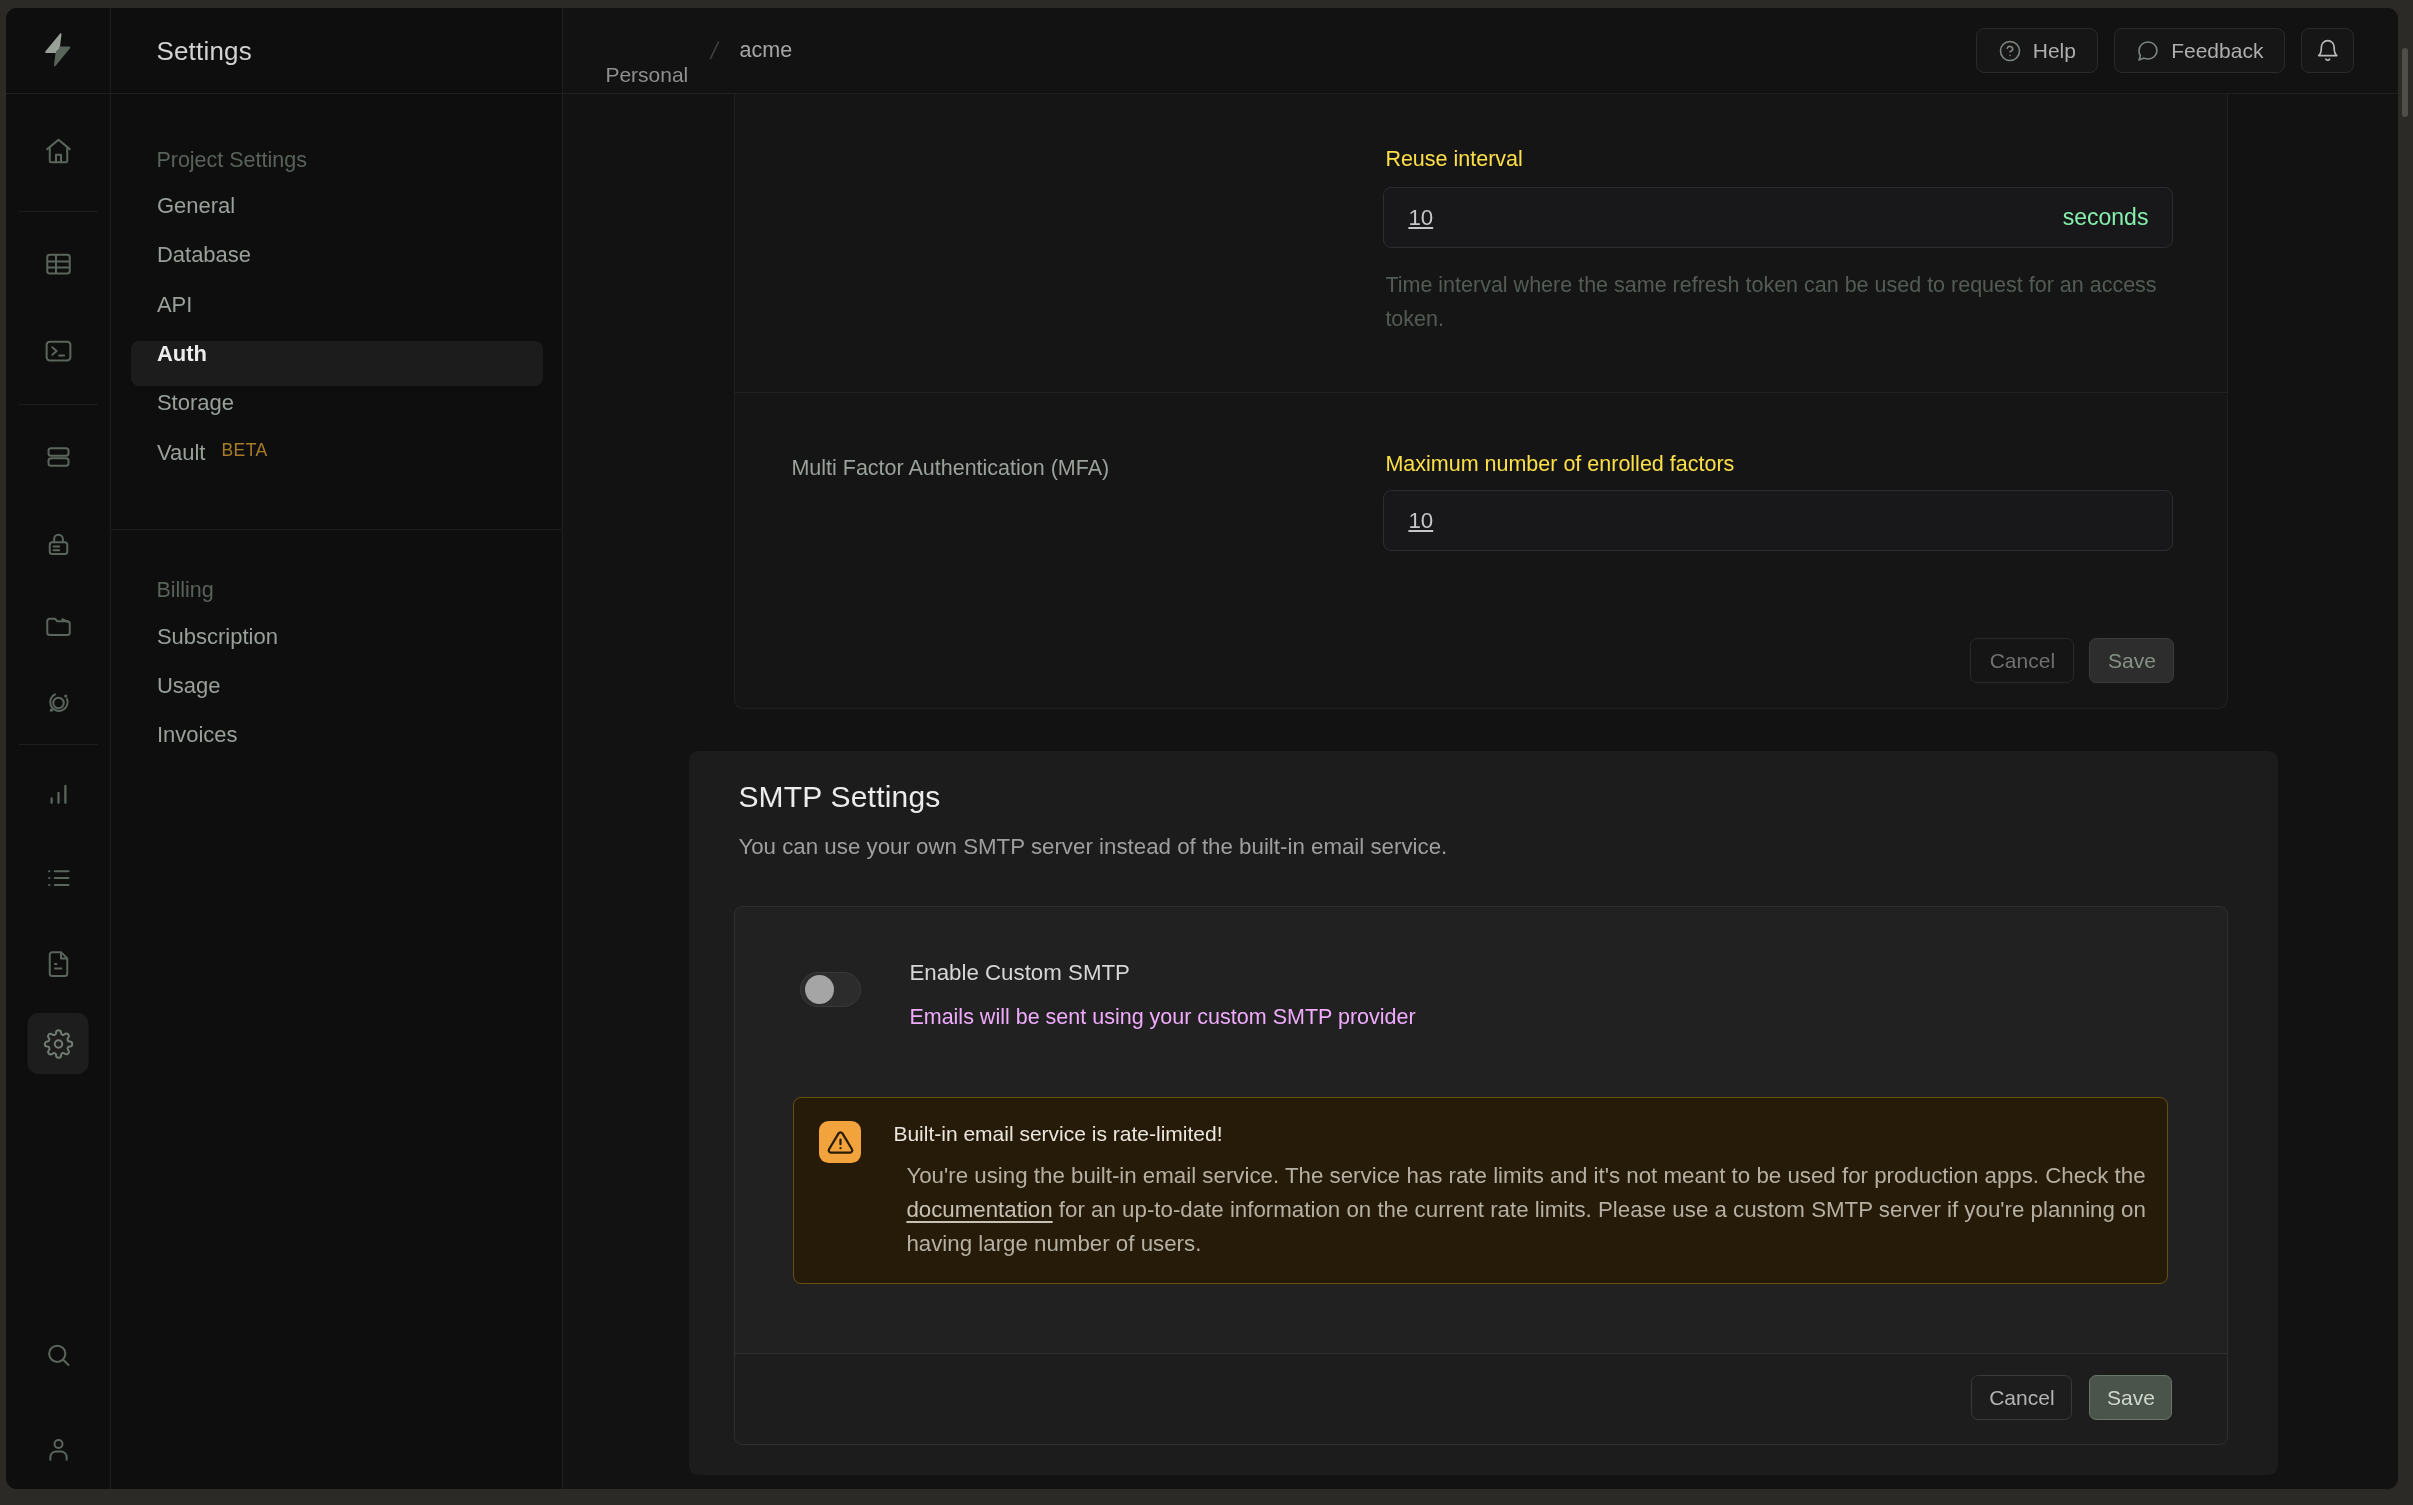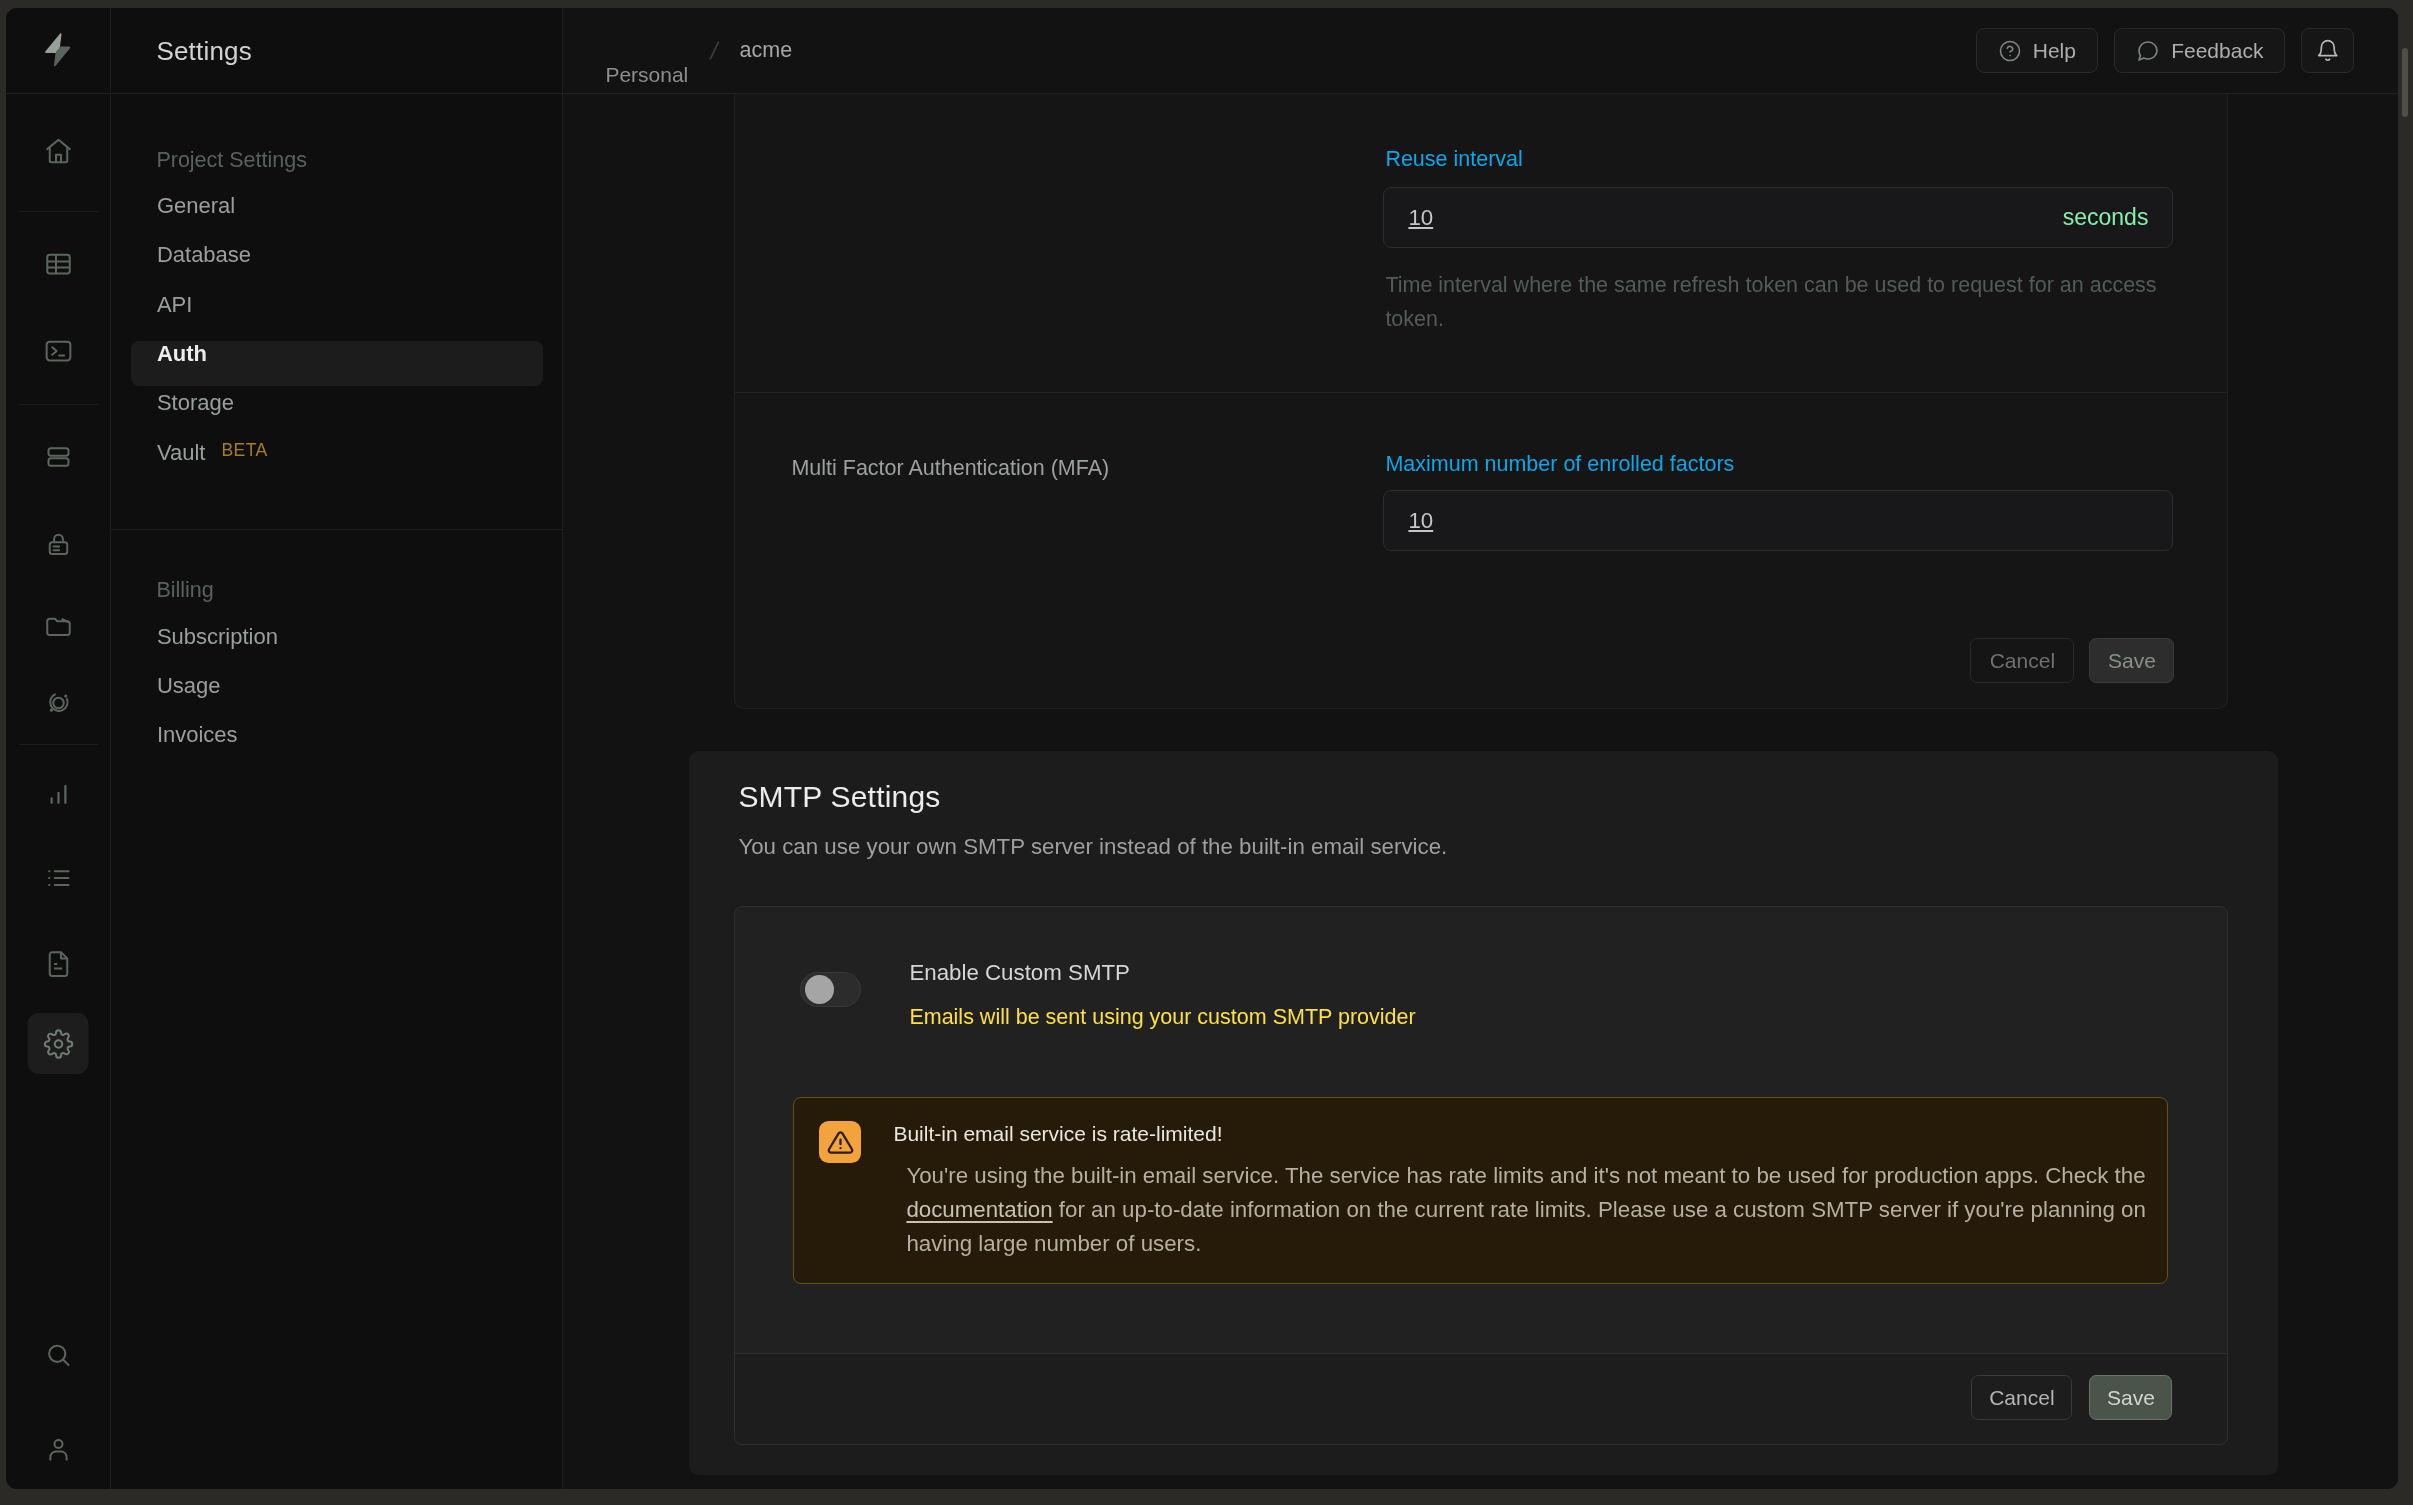--- a/index.html
+++ b/index.html
@@ -49,21 +49,21 @@
   .hbtn svg { width:24px; height:24px; color:#7e877f; }
   .hbtn.icon-only { width:53px; padding:0; justify-content:center; }
   .hbtn.icon-only svg { width:25.5px; height:25.5px; color:#b9b9b9; }
 
   
   .main-body { position:absolute; inset:86px 0 0 0; overflow:hidden; }
 
   .panel-auth { position:absolute; left:171px; top:0; width:1494px; height:615px;
                 background:#151516; border:0.8px solid #202021; border-top:none;
                 border-radius:0 0 9.6px 9.6px; }
-  .field-label { position:absolute; font-size:21.5px; color:#0ea5e9;text-align:right; }
+  .field-label { position:absolute; font-size:21.5px; color:#fde047;text-align:right; }
   .text-input { position:absolute; width:790px; height:61px; background:#18181a;
                 border:0.8px solid #2d2d2f; border-radius:8px; display:flex; align-items:center;
                 padding:0 24px; }
   .text-input input { background:transparent; border:none; outline:none; color:#c6c6c6;
                 font-size:22.3px; flex:1; font-family:inherit;text-decoration:underline; }
   .unit { font-size:23px; color:#86efac; }
   .helper { position:absolute; font-size:21.5px; color:#535c54; line-height:34px; width:806px; }
   .panel-div { position:absolute; left:0; width:100%; height:0.8px; background:#222223; }
   .row-label { position:absolute; font-size:21.5px; color:#9ba19b; }
 
@@ -79,21 +79,21 @@
                   background:#1c1c1d; border-radius:9.6px; }
   .smtp-title { position:absolute; left:49px; top:29px; font-size:30px; color:#ececec; letter-spacing:0.2px; }
   .smtp-desc { position:absolute; left:49px; top:83px; font-size:22.3px; color:#9f9f9f; }
   .smtp-card { position:absolute; left:45px; top:155px; width:1494px; height:539px;
                background:#212122; border:0.8px solid #2f2f30; border-radius:8px; }
   .toggle { position:absolute; left:65px; top:65px; width:61px; height:35px; border-radius:17.6px;
             background:#2c2c2d; border:0.8px solid #39393a; }
   .toggle-knob { position:absolute; left:3.2px; top:2.4px; width:29px; height:29px; border-radius:50%;
             background:#a5a5a5; }
   .toggle-label { position:absolute; left:174px; top:53px; font-size:22.3px; color:#d6d6d6; }
-  .toggle-sub { position:absolute; left:174px; top:98px; font-size:21.5px; color:#fde047; }
+  .toggle-sub { position:absolute; left:174px; top:98px; font-size:21.5px; color:#f0abfc; }
 
   .warning { position:absolute; left:58px; top:190px; width:1375px; height:187px;
              background:#251b08; border:0.8px solid #66500f; border-radius:8px; }
   .warn-icon { position:absolute; left:25px; top:23px; width:42px; height:42px; border-radius:9.6px;
                background:#f2a33c; display:flex; align-items:center; justify-content:center; }
   .warn-icon svg { width:27px; height:27px; color:#2a1d06; }
   .warn-title { position:absolute; left:99px; top:24px; font-size:21px; color:#ebe7df; }
   .warn-body { position:absolute; left:99px; top:61px; width:1257px; font-size:22.3px;
                color:#b6b0a4; line-height:34px;margin-left:13px; }
   .warn-body a { color:#c8c2b6; text-decoration:underline; text-underline-offset:4px; }

